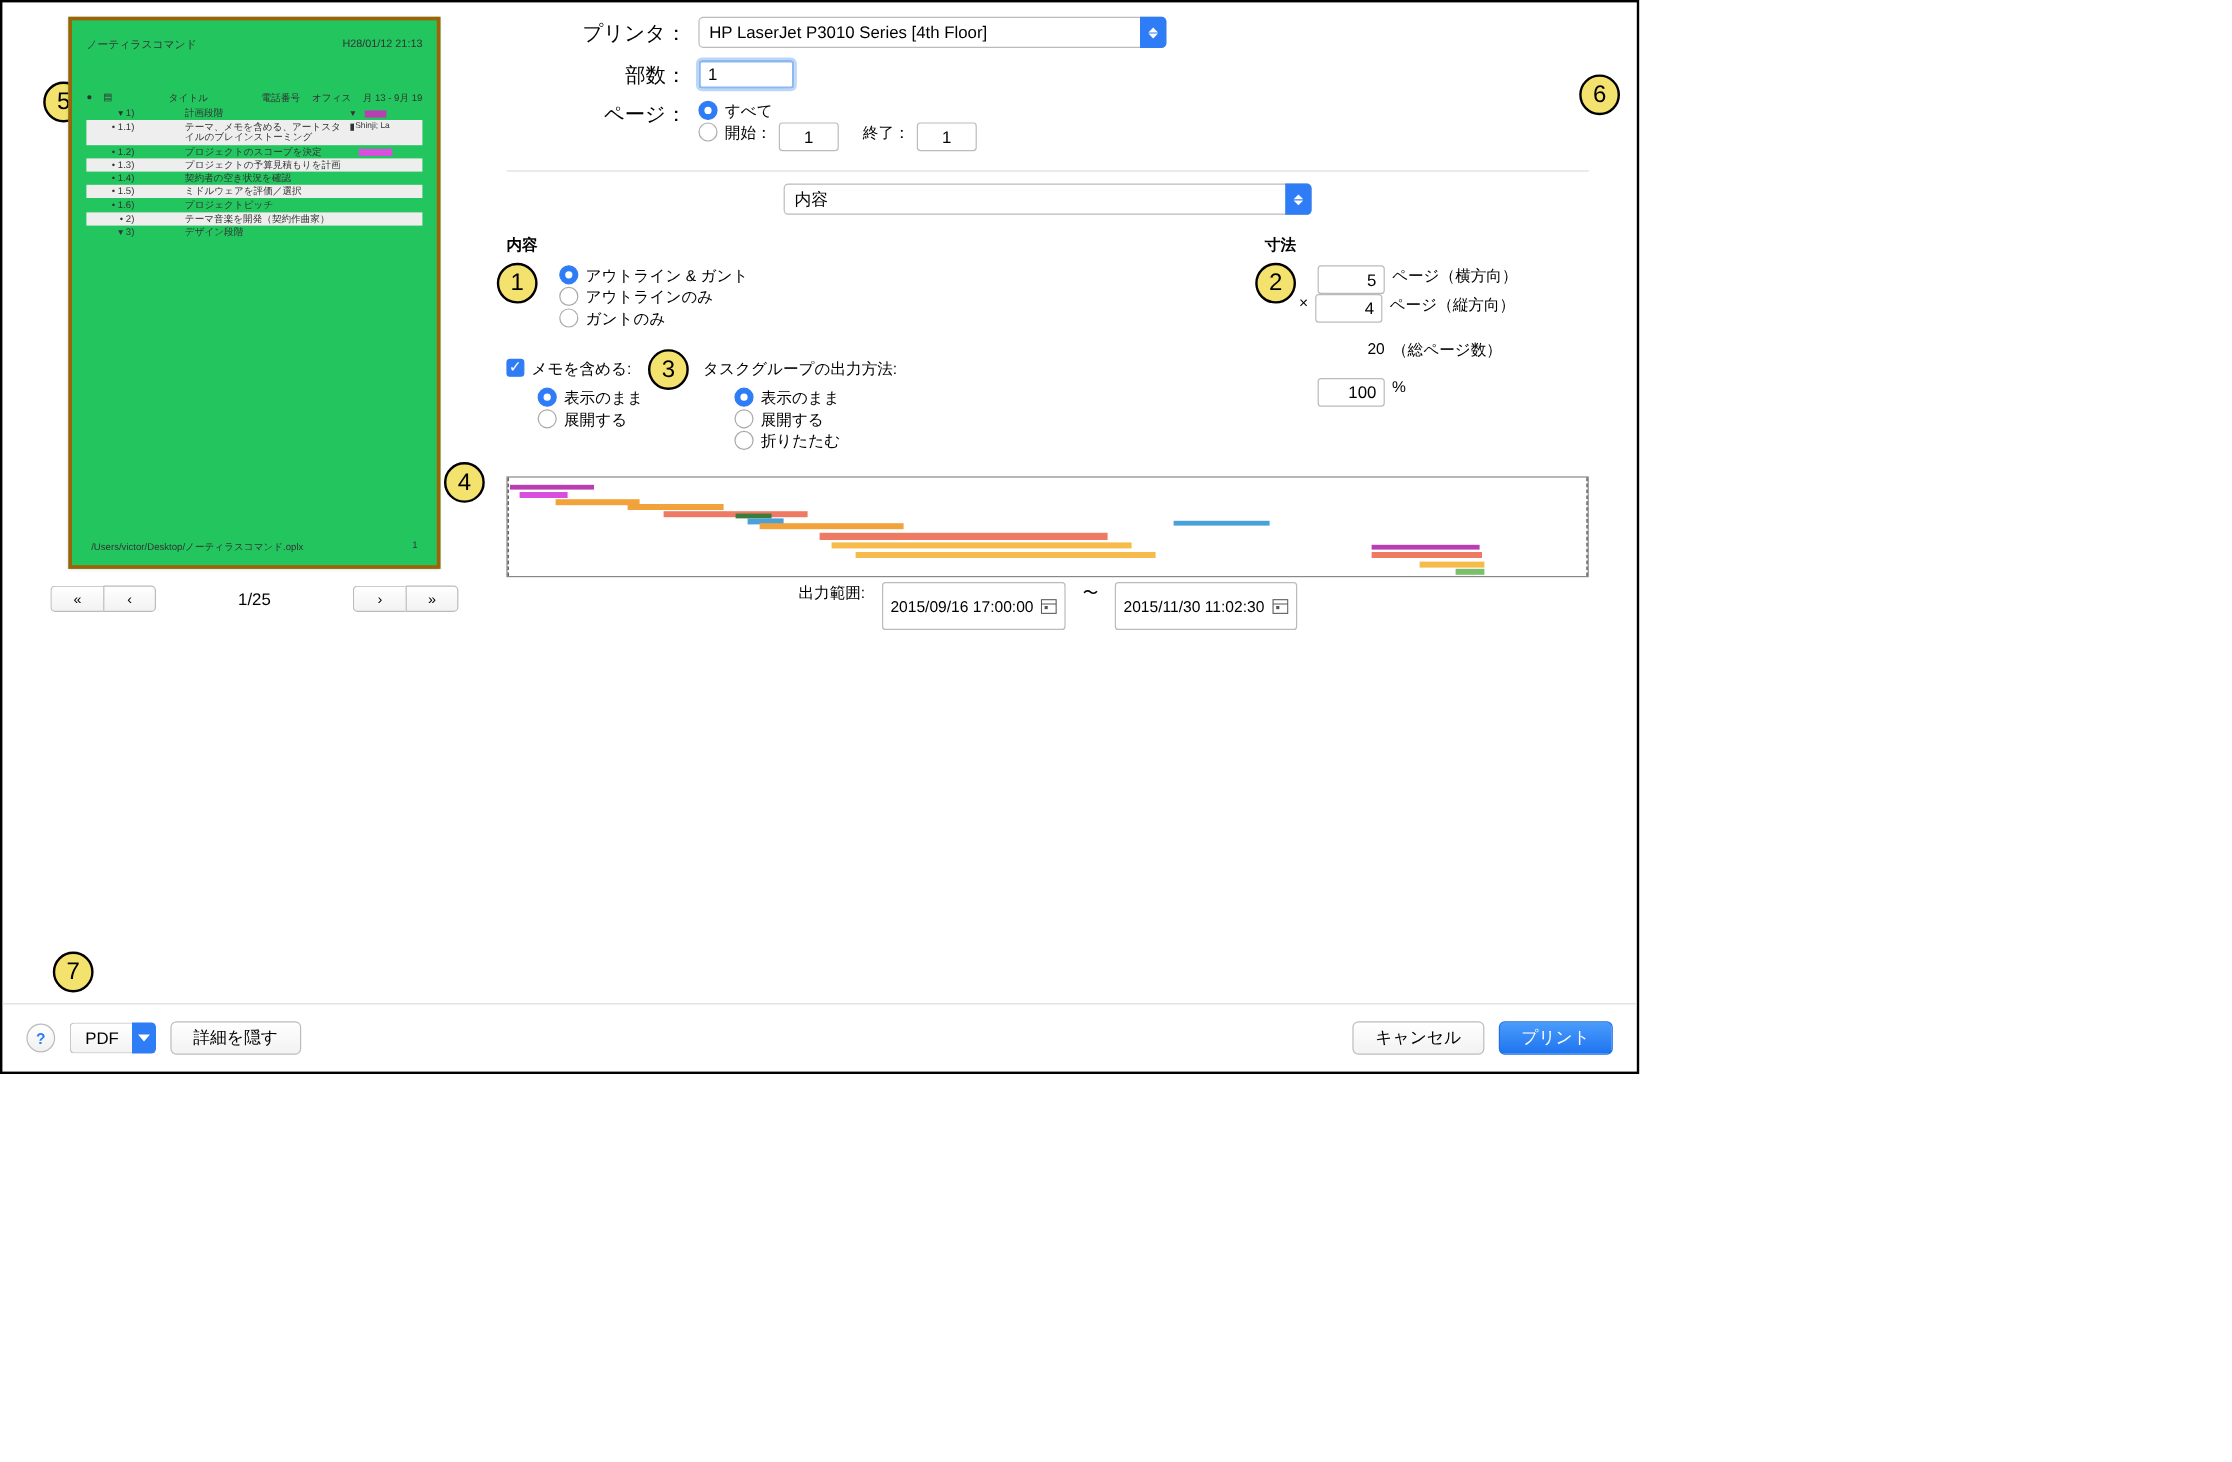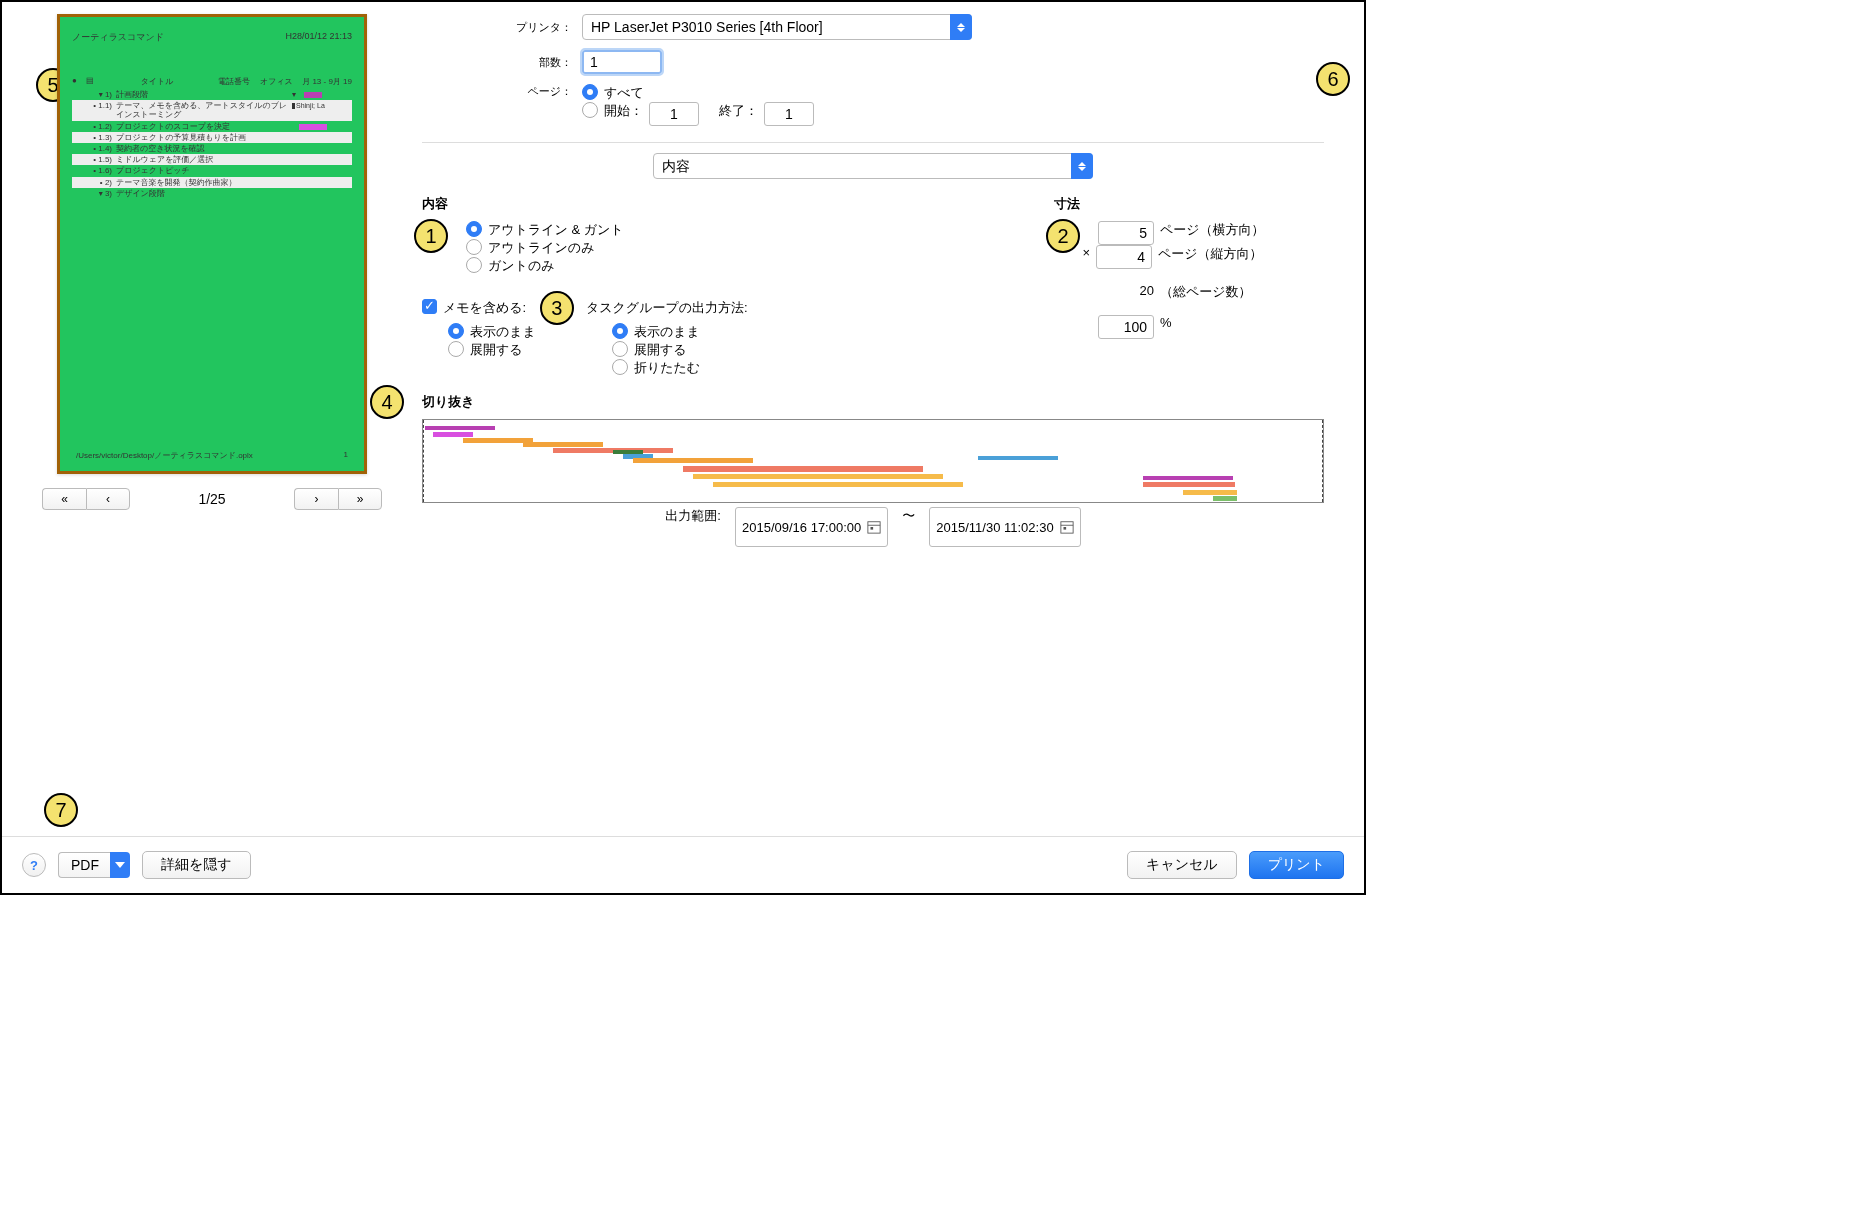--- a/index.html
+++ b/index.html
@@ -28,33 +28,33 @@
 .preview-cols span:nth-child(1){width:10px;}
 .preview-cols span:nth-child(2){width:10px;}
 .preview-cols span:nth-child(3){flex:1; text-align:center;}
 .preview-cols span:nth-child(4){width:38px;}
 .preview-cols span:nth-child(5){width:38px;}
 .preview-cols span:nth-child(6){width:50px; text-align:right;}
 .preview-rows { font-size:8px; }
 .prow { display:flex; padding:1px 0; }
 .prow.alt { background:#eee; }
 .prow .num{ width:44px; text-align:right; padding-right:4px;}
-.prow .txt{ flex:1; line-height:1.15; padding-right:4px;}
+.prow .txt{ flex:1; line-height:1.15; padding-right:4px;margin-left:38px;}
 .prow .bar{ width:60px; position:relative;}
 .bar-seg{position:absolute; height:6px;}
 .preview-ftr { position:absolute; bottom:10px; left:16px; right:16px; display:flex; justify-content:space-between; font-size:8px; color:#333;}
 .pager { display:flex; align-items:center; gap:6px; margin-top:14px; width:100%; justify-content:space-between;}
 .pbtn-group{display:flex;}
 .pbtn{ border:1px solid #bbb; background:linear-gradient(#fff,#f2f2f2); width:44px; height:22px; display:flex; align-items:center; justify-content:center; font-size:12px; cursor:pointer;}
 .pbtn.l{border-radius:4px 0 0 4px; border-right:none;}
 .pbtn.r{border-radius:0 4px 4px 0;}
 .page-ind{font-size:14px; font-weight:400;}
 
 .form-row{ display:flex; align-items:center; margin-bottom:10px;}
-.form-row .lbl{ width:160px; text-align:right; padding-right:10px; font-size:11px;font-family:Liberation Mono, monospace;}
+.form-row .lbl{ width:160px; text-align:right; padding-right:10px; font-size:17px;font-family:Liberation Mono, monospace;}
 select.mac, .mac-sel {
   border:1px solid #bbb; border-radius:4px; background:#fff; height:26px; font-size:14px;
   padding:2px 26px 2px 8px; position:relative; appearance:none;
 }
 .sel-wrap{position:relative; display:inline-block;}
 .sel-caret{position:absolute; right:0; top:0; width:22px; height:100%; background:#2f7df6; border-radius:0 4px 4px 0; display:flex; flex-direction:column; align-items:center; justify-content:center;}
 .sel-caret::before{content:""; border-left:4px solid transparent;border-right:4px solid transparent;border-bottom:4px solid #fff; margin-bottom:1px;}
 .sel-caret::after{content:""; border-left:4px solid transparent;border-right:4px solid transparent;border-top:4px solid #fff;}
 input.num-field{ border:1px solid #bbb; border-radius:3px; height:24px; width:56px; padding:2px 6px; font-size:14px; text-align:right;}
 input.copies{ border:2px solid #8db8f2; outline:2px solid #bcd6f7; width:80px; text-align:left; padding-left:6px;}
@@ -304,21 +304,20 @@
           <div class="radio-row" style="margin-top:14px;">
             <input class="num-field" value="100" style="">
             <span>%</span>
           </div>
         </div>
       </div>
     </div>
 
     <div style="position:relative; margin-top:16px;">
       <div class="badge" style="left:-52px; top:-8px;">4</div>
-      <div class="section-hdr">切り抜き</div>
       <div class="crop">
         <div class="gantt-cropline" style="left:0;"></div>
         <div class="gantt-cropline" style="right:0;"></div>
         <div class="gbar" style="left:2px;top:6px;width:70px;height:4px;background:#b83fb2;"></div>
         <div class="gbar" style="left:10px;top:12px;width:40px;background:#d84fe0;"></div>
         <div class="gbar" style="left:40px;top:18px;width:70px;background:#f2a23a;"></div>
         <div class="gbar" style="left:100px;top:22px;width:80px;background:#f2a23a;"></div>
         <div class="gbar" style="left:130px;top:28px;width:120px;background:#ef7a64;"></div>
         <div class="gbar" style="left:190px;top:30px;width:30px;height:4px;background:#3a7d3a;"></div>
         <div class="gbar" style="left:200px;top:34px;width:30px;background:#4aa0d8;"></div>

